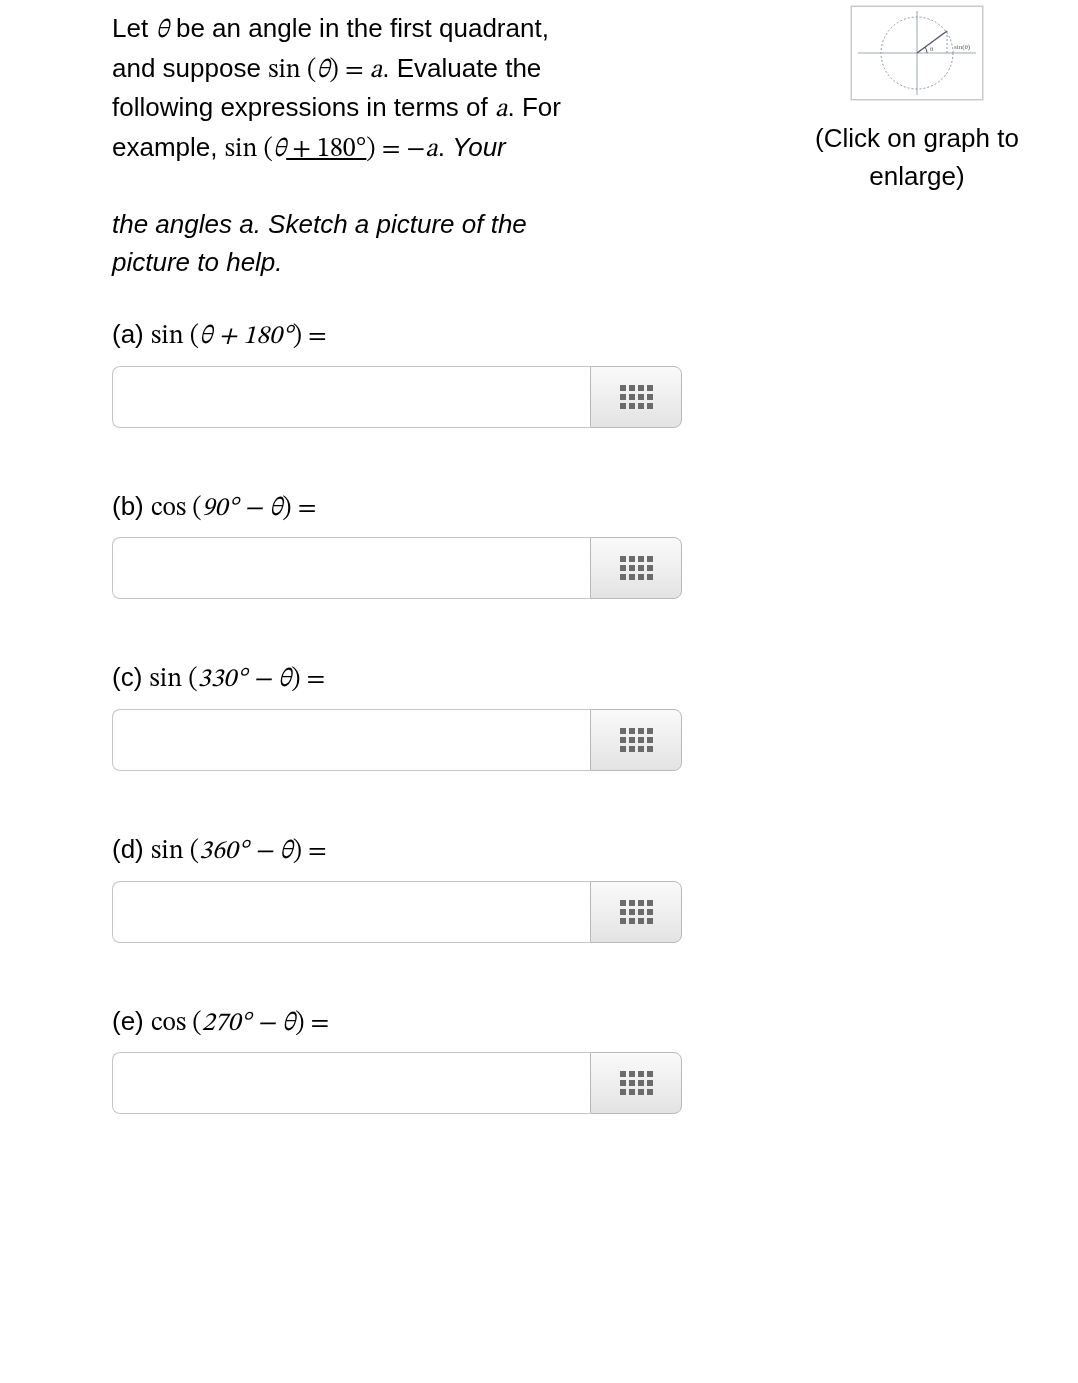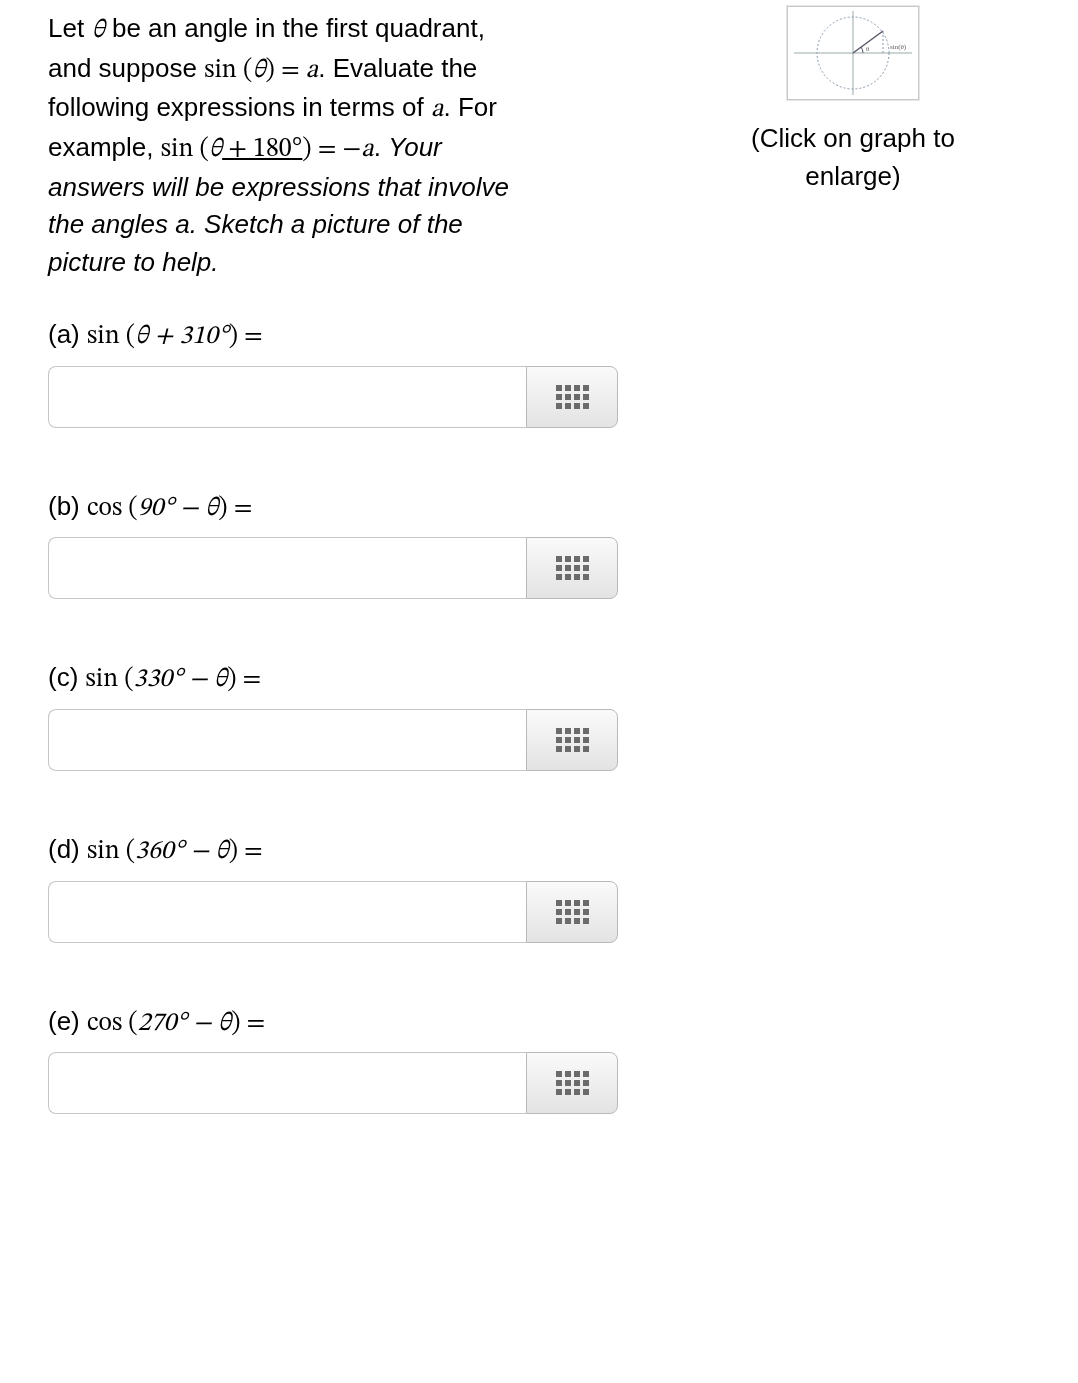--- a/index.html
+++ b/index.html
@@ -8,21 +8,21 @@
     background: #ffffff;
     font-family: "Helvetica Neue", Arial, sans-serif;
     color: #000;
     font-size: 26px;
     line-height: 1.45;
   }
   .page {
     width: 1078px;
     min-height: 1383px;
     box-sizing: border-box;
-    padding: 10px 30px 40px 48px;
+    padding: 10px 30px 40px 112px;
     position: relative;
   }
   .top-row {
     display: flex;
     align-items: flex-start;
   }
   .prompt {
     flex: 1 1 auto;
     max-width: 620px;
   }
@@ -130,21 +130,21 @@
 <div class="page">
 
   <div class="top-row">
 
     <div class="prompt">
       <p>
         <span>Let </span><span class="math">θ</span><span> be an angle in the first quadrant,</span><br>
         <span>and suppose </span><span class="math-up">sin</span><span class="math-up"> (</span><span class="math">θ</span><span class="math-up">) </span><span class="math-up">= </span><span class="math">a</span><span>. Evaluate the</span><br>
         <span>following expressions in terms of </span><span class="math">a</span><span>. For</span><br>
         <span>example, </span><span class="math-up">sin</span><span class="math-up"> (</span><span class="math">θ</span><span class="math-up deg"> + 180°</span><span class="math-up">) </span><span class="math-up">= −</span><span class="math">a</span><span>. </span><span class="italic">Your</span><br>
-        <span class="italic">answers will be expressions that involve</span><br>
+        <br>
         <span class="italic">the angles a. Sketch a picture of the</span><br>
         <span class="italic">picture to help.</span>
       </p>
     </div>
 
     <div class="side">
       <div class="thumb-wrap">
         <svg class="thumb" viewBox="0 0 130 92">
           <rect x="0" y="0" width="130" height="92" fill="#ffffff"></rect>
           <line x1="6" y1="46" x2="124" y2="46" stroke="#9aa" stroke-width="1"></line>
@@ -159,21 +159,21 @@
       </div>
       <div>(Click on graph to enlarge)</div>
     </div>
 
   </div>
 
   <div class="parts">
 
     <div class="part">
       <p class="part-label">
-        <span class="pfx">(a) </span><span class="math-up">sin</span><span class="math-up"> (</span><span class="math">θ + 310°</span><span class="math-up">) =</span>
+        <span class="pfx">(a) </span><span class="math-up">sin</span><span class="math-up"> (</span><span class="math">θ + 180°</span><span class="math-up">) =</span>
       </p>
       <div class="answer-row">
         <input class="answer-input" type="text" value="" style="">
         <div class="keypad-btn">
           <div class="keypad-icon">
             <span></span>
               <span></span>
               <span></span>
               <span></span>
             <span></span>

